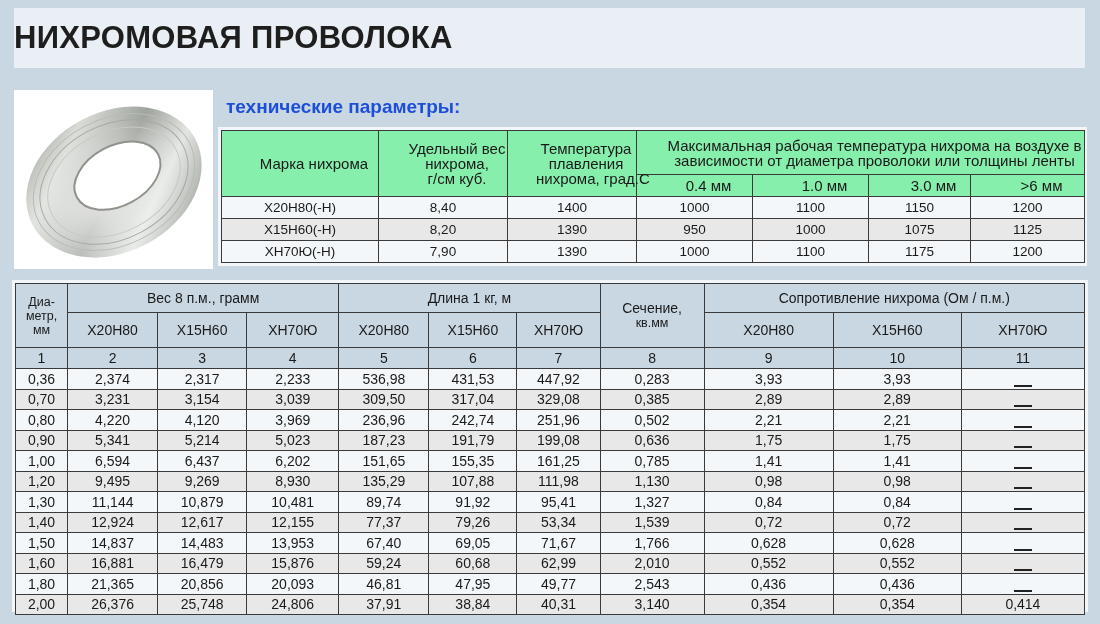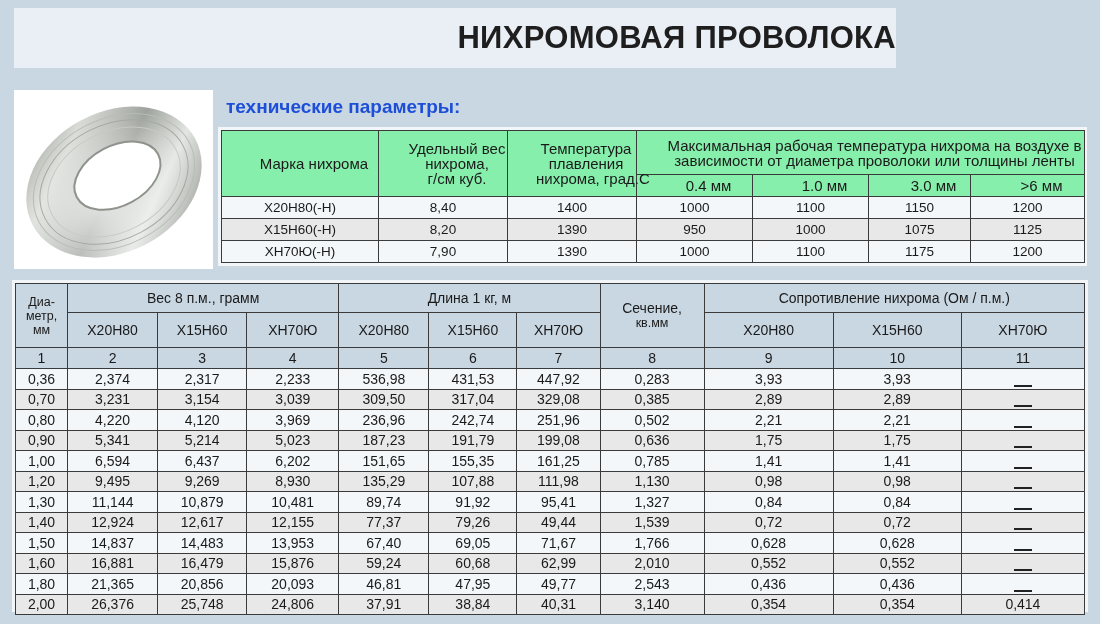--- a/index.html
+++ b/index.html
@@ -4,23 +4,23 @@
 <style>
   * { box-sizing: border-box; margin: 0; padding: 0; }
   html, body { width: 1100px; height: 624px; overflow: hidden; }
   body {
     background: #c8d7e2;
     font-family: "Liberation Sans", "DejaVu Sans", sans-serif;
     color: #1a1a1a;
     position: relative;
   }
   .title-banner {
-    position: absolute; left: 14px; top: 8px; width: 882px; height: 60px;
+    position: absolute; left: 14px; top: 8px; width: 1071px; height: 60px;
     background: #e9eff4;
-    display: flex; align-items: center; justify-content: flex-end;
+    display: flex; align-items: center; justify-content: flex-start;
   }
   .title-banner h1 {
     font-size: 31px; font-weight: bold; color: #1e1e1e; letter-spacing: 0.3px;
     font-family: "Liberation Sans", sans-serif;
   }
   .wire-photo {
     position: absolute; left: 14px; top: 90px; width: 199px; height: 179px;
     background: #ffffff;
     display: flex; align-items: center; justify-content: center;
     overflow: hidden;
@@ -306,21 +306,21 @@
           <td>0,84</td>
           <td><span class="dash"></span></td>
         </tr>
         <tr class="data-row row-even">
           <td>1,40</td>
           <td>12,924</td>
           <td>12,617</td>
           <td>12,155</td>
           <td>77,37</td>
           <td>79,26</td>
-          <td>49,44</td>
+          <td>53,34</td>
           <td>1,539</td>
           <td>0,72</td>
           <td>0,72</td>
           <td><span class="dash"></span></td>
         </tr>
         <tr class="data-row row-odd">
           <td>1,50</td>
           <td>14,837</td>
           <td>14,483</td>
           <td>13,953</td>

